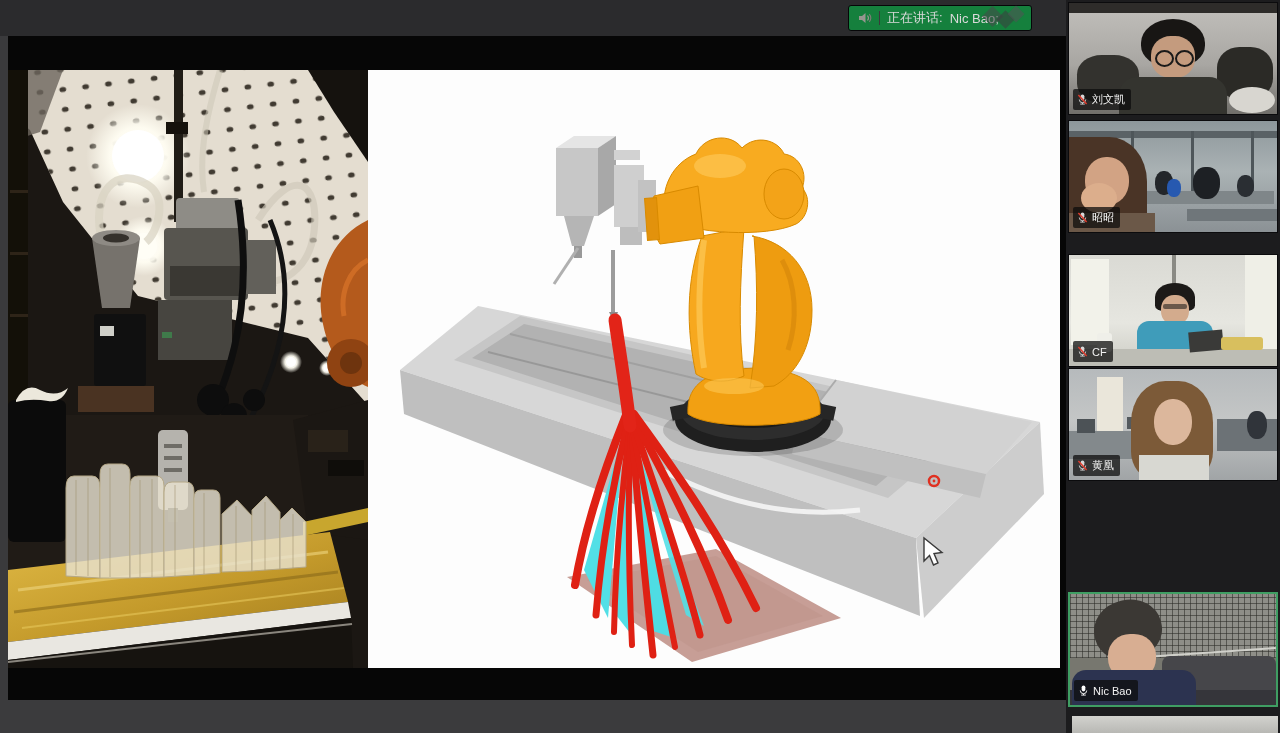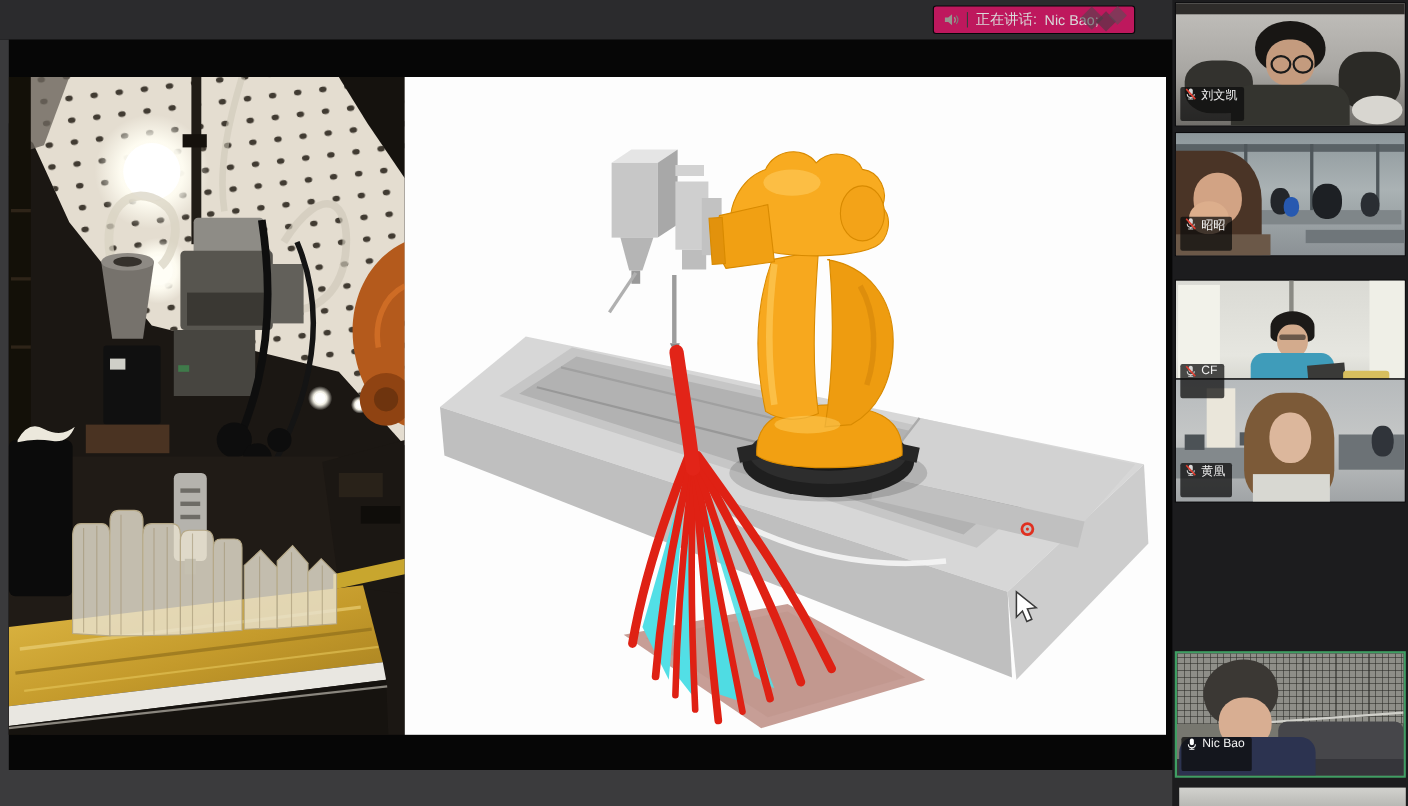--- a/index.html
+++ b/index.html
@@ -1,37 +1,37 @@
 <!DOCTYPE html>
 <html><head>
 <meta charset="utf-8">
 <style>
   html,body{margin:0;padding:0;}
   body{width:1280px;height:733px;position:relative;overflow:hidden;
        background:#1d1d1f;font-family:"Liberation Sans",sans-serif;}
   .abs{position:absolute;}
   
   #topbar{left:0;top:0;width:1066px;height:36px;background:#2b2b2d;}
-  #speakpill{left:848px;top:5px;width:184px;height:26px;background:#be185d;
+  #speakpill{left:848px;top:5px;width:184px;height:26px;background:#15803d;
              border:1px solid #060608;border-radius:3px;display:flex;align-items:center;
              gap:7px;padding-left:9px;color:#d9d9d9;font-size:13px;box-sizing:border-box;}
   #speakpill .divider{width:1px;height:14px;background:#3a3a3c;}
   .wmark{position:absolute;background:#47474a;transform:rotate(45deg);opacity:.55;}
   
   #stage{left:0;top:36px;width:1066px;height:697px;background:#060606;}
   #leftstrip{left:0;top:0;width:8px;height:664px;background:#3a3a3c;}
   #bottomstrip{left:0;top:664px;width:1066px;height:33px;background:#3b3b3d;}
   #photo{left:8px;top:34px;width:360px;height:598px;background:#181512;}
   #render{left:368px;top:34px;width:692px;height:598px;background:#fdfdfd;}
   
   #sidebar{left:1066px;top:0;width:214px;height:733px;background:#1c1c1e;}
   .tile{position:absolute;left:2px;width:210px;height:113px;background:#2a2a2c;
         overflow:hidden;box-sizing:border-box;border:1px solid #0b0b0d;}
   .tile.active{border:2px solid #3f9e63;height:115px;}
-  .nlabel{position:absolute;left:4px;bottom:4px;height:31px;display:flex;align-items:flex-start;
+  .nlabel{position:absolute;left:4px;bottom:4px;height:21px;display:flex;align-items:center;
           gap:4px;background:rgba(12,12,12,.74);border-radius:2px;padding:0 6px 0 4px;
           font-size:11px;color:#f2f2f2;z-index:6;white-space:nowrap;}
   .badge{width:15px;height:15px;background:#e2862c;border-radius:2px;display:flex;
          align-items:center;justify-content:center;}
 </style>
 </head>
 <body>
 
 <div class="abs" id="topbar">
   <div class="abs" id="speakpill">
@@ -324,21 +324,21 @@
           <rect x="4" y="1" width="4" height="6.5" rx="2" fill="#d8d8d8"></rect>
           <path d="M2.5 6.5a3.5 3.5 0 0 0 7 0" fill="none" stroke="#d8d8d8"></path>
           <line x1="6" y1="10" x2="6" y2="11.5" stroke="#d8d8d8"></line>
           <line x1="3.5" y1="11.5" x2="8.5" y2="11.5" stroke="#d8d8d8"></line>
           <line x1="1.5" y1="1.5" x2="10.5" y2="11.5" stroke="#e03c2e" stroke-width="1.6"></line>
         </svg>
       <span>CF</span>
     </div>
   </div>
 
-  <div class="tile" style="top:344px;">
+  <div class="tile" style="top:368px;">
     <div class="abs" style="left:0;top:0;width:210px;height:113px;background:linear-gradient(180deg,#b6babc 0%,#c4c6c6 45%,#9fa3a5 100%);"></div>
     <div class="abs" style="left:28px;top:8px;width:26px;height:72px;background:#eae6da;"></div>
     <div class="abs" style="left:0;top:62px;width:80px;height:28px;background:#83898c;"></div>
     <div class="abs" style="left:8px;top:50px;width:18px;height:14px;background:#4c5256;"></div>
     <div class="abs" style="left:58px;top:48px;width:16px;height:12px;background:#545a5e;"></div>
     <div class="abs" style="left:148px;top:50px;width:62px;height:32px;background:#6c7276;"></div>
     <div class="abs" style="left:178px;top:42px;width:20px;height:28px;border-radius:45%;background:#30343a;"></div>
     <div class="abs" style="left:62px;top:12px;width:82px;height:98px;border-radius:42% 42% 28% 28%;background:#7c5a38;"></div>
     <div class="abs" style="left:85px;top:30px;width:38px;height:46px;border-radius:48%;background:#dcb79c;"></div>
     <div class="abs" style="left:70px;top:86px;width:70px;height:27px;background:#d8d8d2;"></div>

